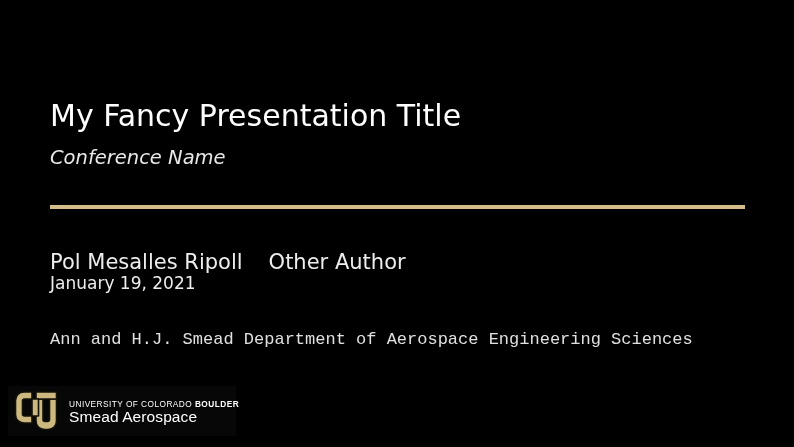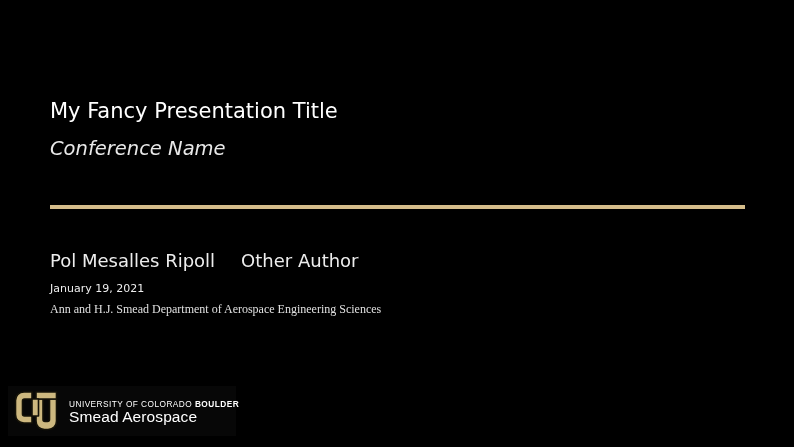--- a/index.html
+++ b/index.html
@@ -20,21 +20,21 @@
 
   
   #title-block {
     position: absolute;
     left: 50px;
     top: 101px;
     width: 700px;
   }
   #presentation-title {
     font-family: "DejaVu Sans", sans-serif;
-    font-size: 21px;
+    font-size: 30px;
     line-height: 1.0;
     font-weight: 400;
     color: #FFFFFF;
     letter-spacing: 0.0px;
     white-space: nowrap;
   }
   #presentation-subtitle {
     margin-top: 17px;
     font-family: "DejaVu Sans", sans-serif;
     font-size: 19.5px;
@@ -57,41 +57,41 @@
 
   
   #meta-block {
     position: absolute;
     left: 50px;
     top: 252px;
     width: 700px;
   }
   .author-row {
     font-family: "DejaVu Sans", sans-serif;
-    font-size: 18px;
+    font-size: 21px;
     line-height: 1.0;
     color: #EDEDED;
     white-space: pre;
   }
   #author-separator {
     display: inline-block;
     width: 26px;
   }
   #date-line {
-    margin-top: 13px;
+    margin-top: 2px;
     font-family: "DejaVu Sans", sans-serif;
-    font-size: 11px;
+    font-size: 17px;
     line-height: 1.0;
     color: #EDEDED;
     white-space: nowrap;
   }
   #institute-line {
-    margin-top: 9px;
-    font-family: Liberation Serif, serif;
-    font-size: 12px;
+    margin-top: 39px;
+    font-family: Liberation Mono, monospace;
+    font-size: 17px;
     line-height: 1.0;
     color: #E0E0E0;
     white-space: nowrap;
   }
 
   
   #logo-lockup {
     position: absolute;
     left: 8px;
     top: 386px;

